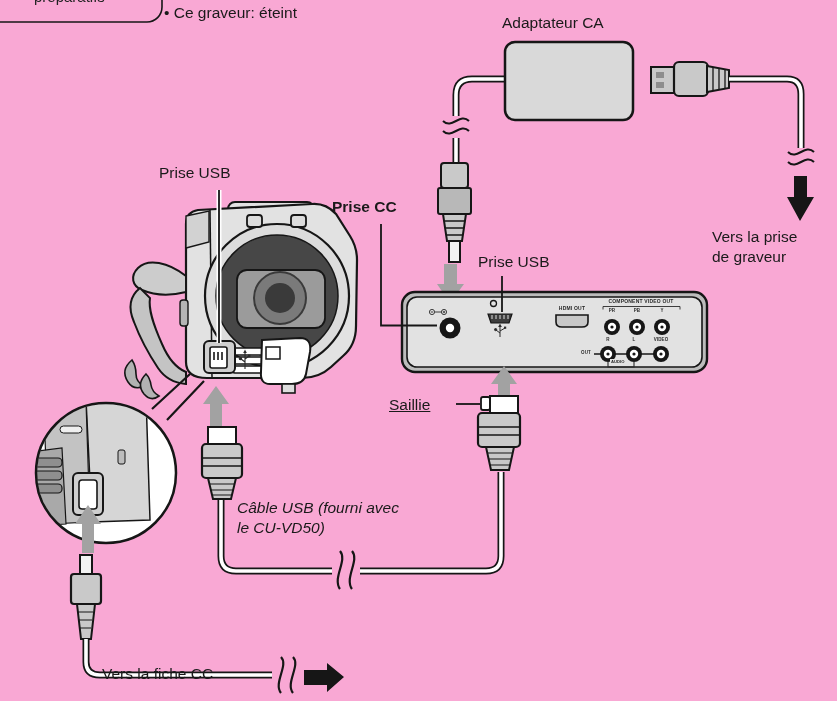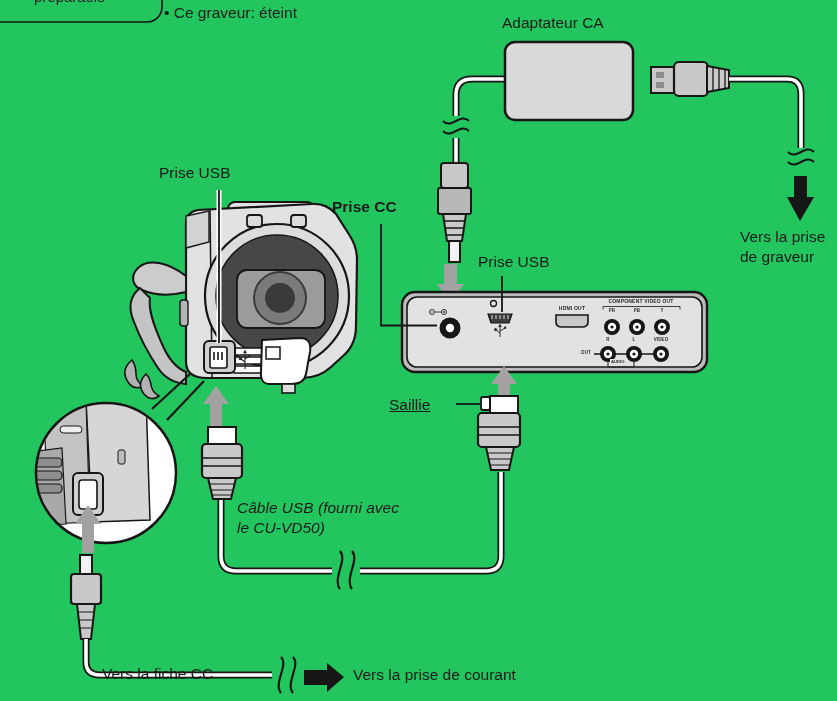--- a/index.html
+++ b/index.html
@@ -1,17 +1,17 @@
 <!DOCTYPE html>
 <html><head>
 <meta charset="utf-8">
 <style>
   html,body { margin:0; padding:0; background:#fff; }
   .page {
-    position:relative; width:837px; height:701px; background:#22c55e;
+    position:relative; width:837px; height:701px; background:#f9a8d4;
     font-family:"Liberation Sans", sans-serif; color:#1a1a1a; overflow:hidden;
   }
   svg.art { position:absolute; left:0; top:0; }
   .lbl { position:absolute; white-space:nowrap; font-size:15.5px; line-height:1.28; color:#1a1a1a; }
   .lbl .ln { display:block; }
   .tinyl { position:absolute; font-weight:bold; color:#2a2a2a; white-space:nowrap; text-align:center; }
   .t5  { font-size:5px;   letter-spacing:0.2px; }
   .t45 { font-size:4.5px; letter-spacing:0.1px; }
   .t42 { font-size:4.2px; }
   .tab-clip { position:absolute; left:0; top:0; width:152px; height:9px; overflow:hidden; }
@@ -259,31 +259,30 @@
 
 <div class="tab-clip">
   <span>préparatifs</span>
 </div>
 
 <div class="lbl" style="left:164px; top:3px;">• Ce graveur: éteint</div>
 <div class="lbl" style="left:502px; top:13px;">Adaptateur CA</div>
 <div class="lbl" style="left:159px; top:163px;">Prise USB</div>
 <div class="lbl" style="left:332px; top:197px;font-weight:bold;">Prise CC</div>
 <div class="lbl" style="left:478px; top:252px;">Prise USB</div>
-<div class="lbl" style="left:712px; top:227px;margin-left:28px;">
+<div class="lbl" style="left:712px; top:227px;">
   <span class="ln">Vers la prise</span>
   <span class="ln">de graveur</span>
 </div>
 <div class="lbl" style="left:389px; top:395px;text-decoration:underline;">Saillie</div>
 <div class="lbl" style="left:237px; top:498px;font-style:italic;">
   <span class="ln">Câble USB (fourni avec</span>
   <span class="ln">le CU-VD50)</span>
 </div>
 <div class="lbl" style="left:102px; top:664px;">Vers la fiche CC</div>
-<div class="lbl" style="left:353px; top:665px;">Vers la prise de courant</div>
 
 <div class="tinyl t5" style="left:552px; top:305px; width:40px;">HDMI OUT</div>
 <div class="tinyl t5" style="left:598px; top:298px; width:86px;">COMPONENT VIDEO OUT</div>
 <div class="tinyl t45" style="left:604px; top:308px; width:16px;">PR</div>
 <div class="tinyl t45" style="left:629px; top:308px; width:16px;">PB</div>
 <div class="tinyl t45" style="left:654px; top:308px; width:16px;">Y</div>
 <div class="tinyl t45" style="left:600px; top:337px; width:16px;">R</div>
 <div class="tinyl t45" style="left:626px; top:337px; width:16px;">L</div>
 <div class="tinyl t45" style="left:648px; top:337px; width:26px;">VIDEO</div>
 <div class="tinyl t45" style="left:577px; top:350px; width:18px;">OUT</div>

